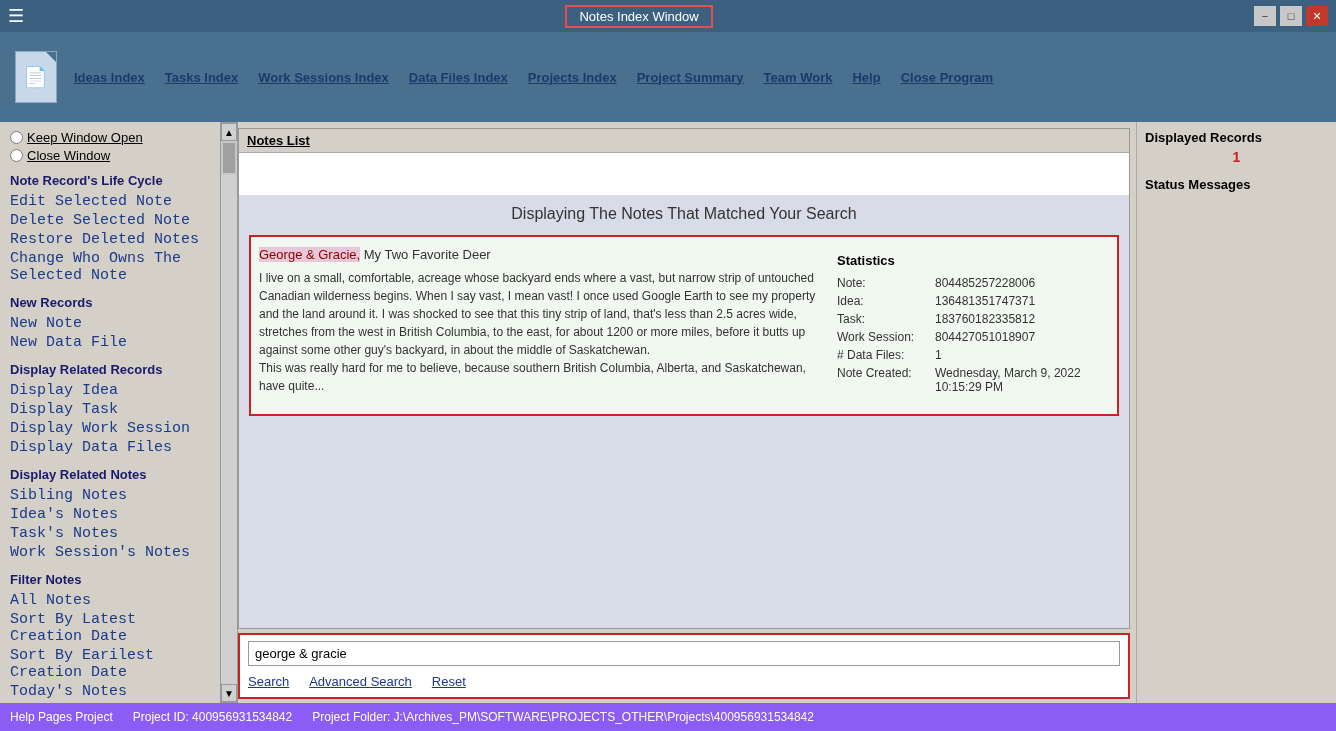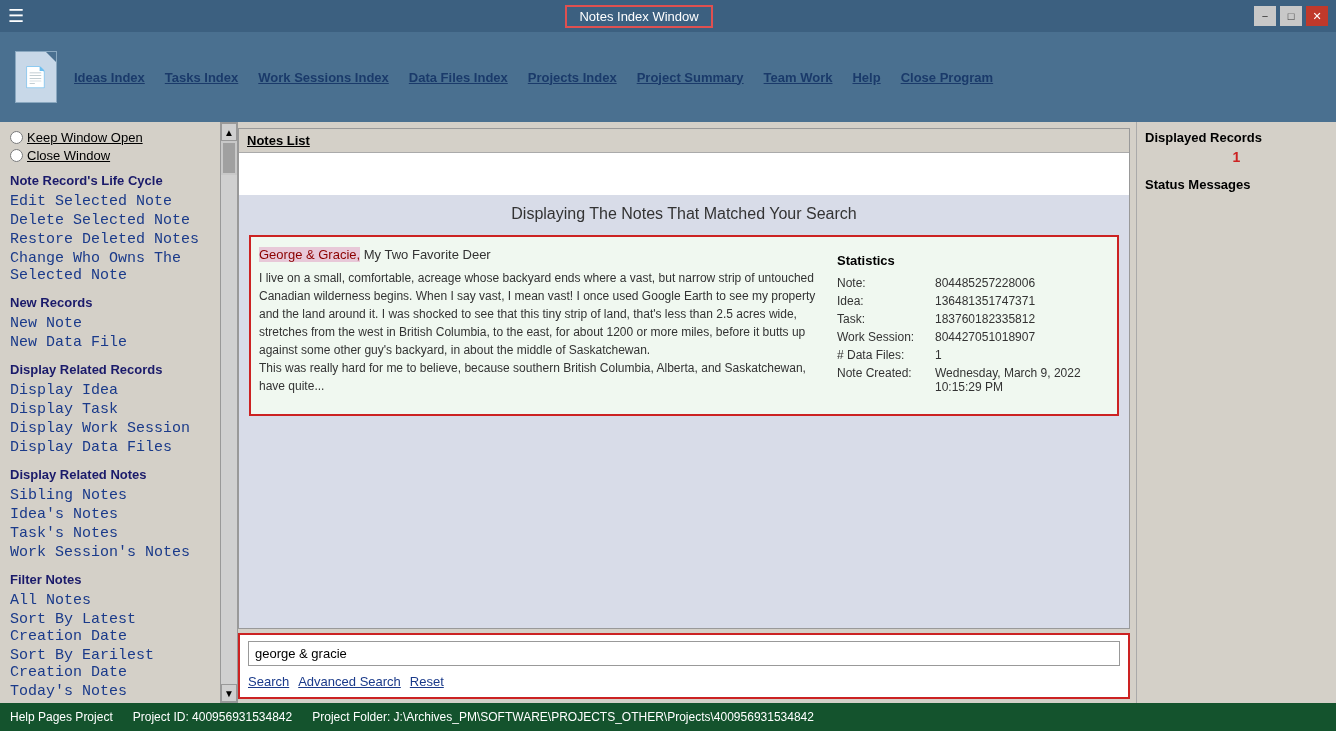--- a/index.html
+++ b/index.html
@@ -211,21 +211,21 @@
     }
     #search-input {
       flex: 1;
       border: 1px solid #999;
       padding: 4px 6px;
       font-size: 13px;
       outline: none;
     }
     #search-buttons {
       display: flex;
-      gap: 9px;
+      gap: 20px;
       padding: 2px 0;
     }
     .search-btn {
       background: none;
       border: none;
       color: #1a3a8a;
       font-size: 13px;
       cursor: pointer;
       text-decoration: underline;
       padding: 0;
@@ -252,21 +252,21 @@
       margin-bottom: 12px;
     }
     #status-messages-title {
       font-size: 13px;
       font-weight: bold;
       margin-bottom: 4px;
     }
 
     
     #status-bar {
-      background: #14532d;
+      background: #8b5cf6;
       height: 28px;
       display: flex;
       align-items: center;
       padding: 0 10px;
       color: white;
       font-size: 12px;
       gap: 20px;
     }
     #scroll-bar {
       width: 18px;

